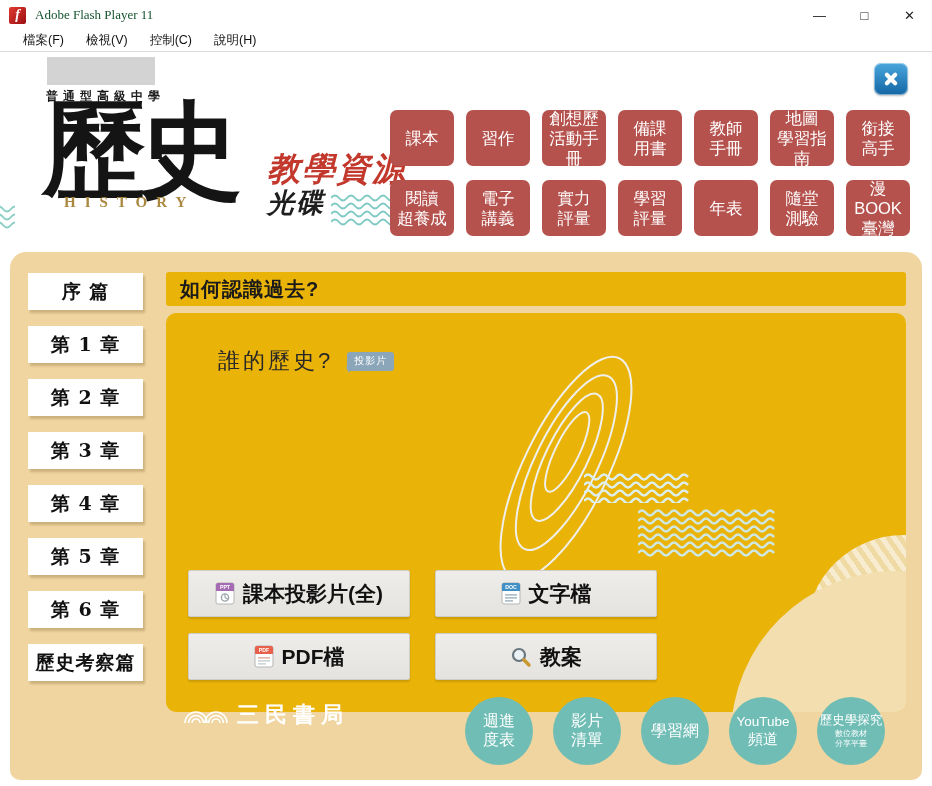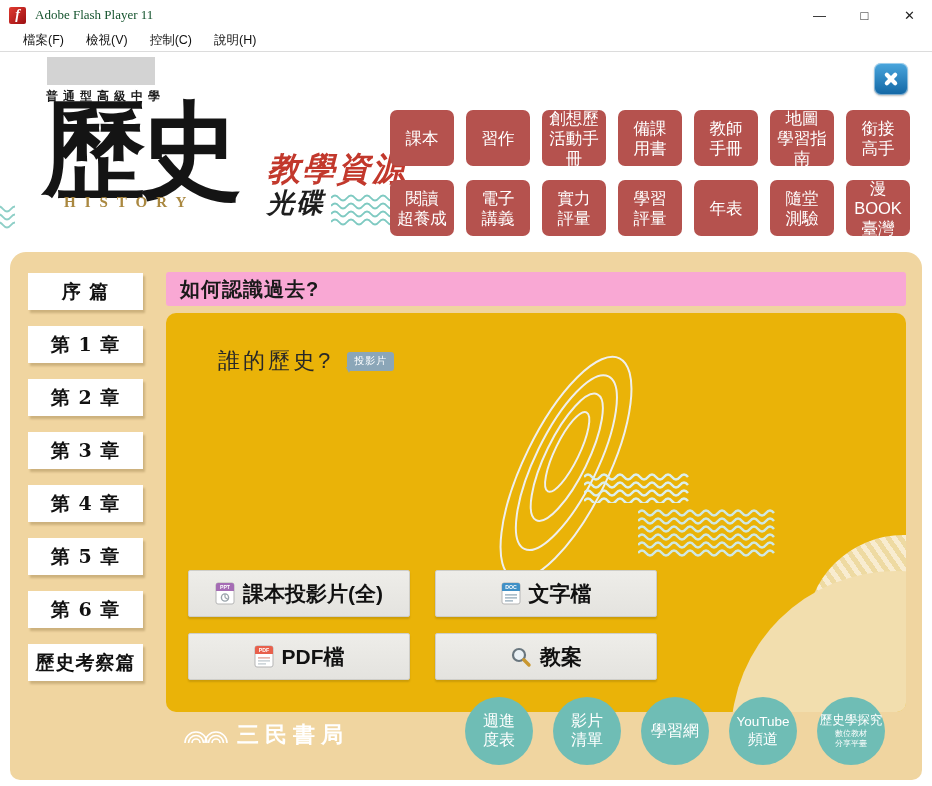--- a/index.html
+++ b/index.html
@@ -62,21 +62,21 @@
   .panel{ position:absolute; left:10px; top:200px; width:912px; height:528px;
           background:#f0d5a0; border-radius:16px 16px 10px 10px; }
 
   .sidebar{ position:absolute; left:18px; top:21px; width:115px; display:flex;
             flex-direction:column; gap:16px; }
   .side-btn{ height:37px; border:none; background:#fff; cursor:pointer;
              box-shadow:2px 3px 2px rgba(115,85,35,.28);
              font-family:"DejaVu Serif","Liberation Serif",serif; font-size:19px; font-weight:bold;
              letter-spacing:1px; color:#111; display:flex; align-items:center; justify-content:center; }
 
-  .section-bar{ position:absolute; left:156px; top:20px; width:740px; height:34px; background:#f9a8d4;
+  .section-bar{ position:absolute; left:156px; top:20px; width:740px; height:34px; background:#eab308;
                 border-radius:3px; display:flex; align-items:center; padding-left:14px;
                 font-size:20px; font-weight:bold; color:#1a1a1a; letter-spacing:1px; }
 
   .main{ position:absolute; left:156px; top:61px; width:740px; height:399px; background:#eab308;
          border-radius:10px; overflow:hidden; }
 
   .taiwan{ position:absolute; left:290px; top:10px; }
   .waves-a{ position:absolute; left:418px; top:160px; }
   .waves-b{ position:absolute; left:472px; top:196px; }
 
@@ -94,21 +94,21 @@
                      border:3px solid transparent; border-top:6px solid #8ba6b8; }
 
   .file-btn{ position:absolute; width:222px; height:47px; border:1px solid #cfcec9; border-radius:2px;
              background:linear-gradient(#eeede9,#e4e3df); cursor:pointer;
              box-shadow:0 2px 2px rgba(0,0,0,.13);
              display:flex; align-items:center; justify-content:center; gap:8px;
              font-size:21px; font-weight:bold; color:#111; font-family:"Liberation Sans",sans-serif; }
   .fb1{ left:22px; top:257px; } .fb2{ left:269px; top:257px; }
   .fb3{ left:22px; top:320px; } .fb4{ left:269px; top:320px; }
 
-  .publisher{ position:absolute; left:173px; top:468px; display:flex; align-items:center; gap:8px; }
+  .publisher{ position:absolute; left:173px; top:448px; display:flex; align-items:center; gap:8px; }
   .publisher-text{ color:#fff; font-family:"DejaVu Serif","Liberation Serif",serif; font-weight:bold;
                    font-size:22px; letter-spacing:6px; }
 
   .circle{ position:absolute; top:445px; width:68px; height:68px; border-radius:50%; border:none;
            background:#6fbdb5; color:#fff; cursor:pointer; display:flex; flex-direction:column;
            align-items:center; justify-content:center; line-height:1.18;
            font-family:"Liberation Sans",sans-serif; }
   .c1{ left:455px; font-size:16px; } .c2{ left:543px; font-size:16px; }
   .c3{ left:631px; font-size:16px; } .c4{ left:719px; }
   .c4 .l1{ font-size:13.5px; } .c4 .l2{ font-size:15px; }

